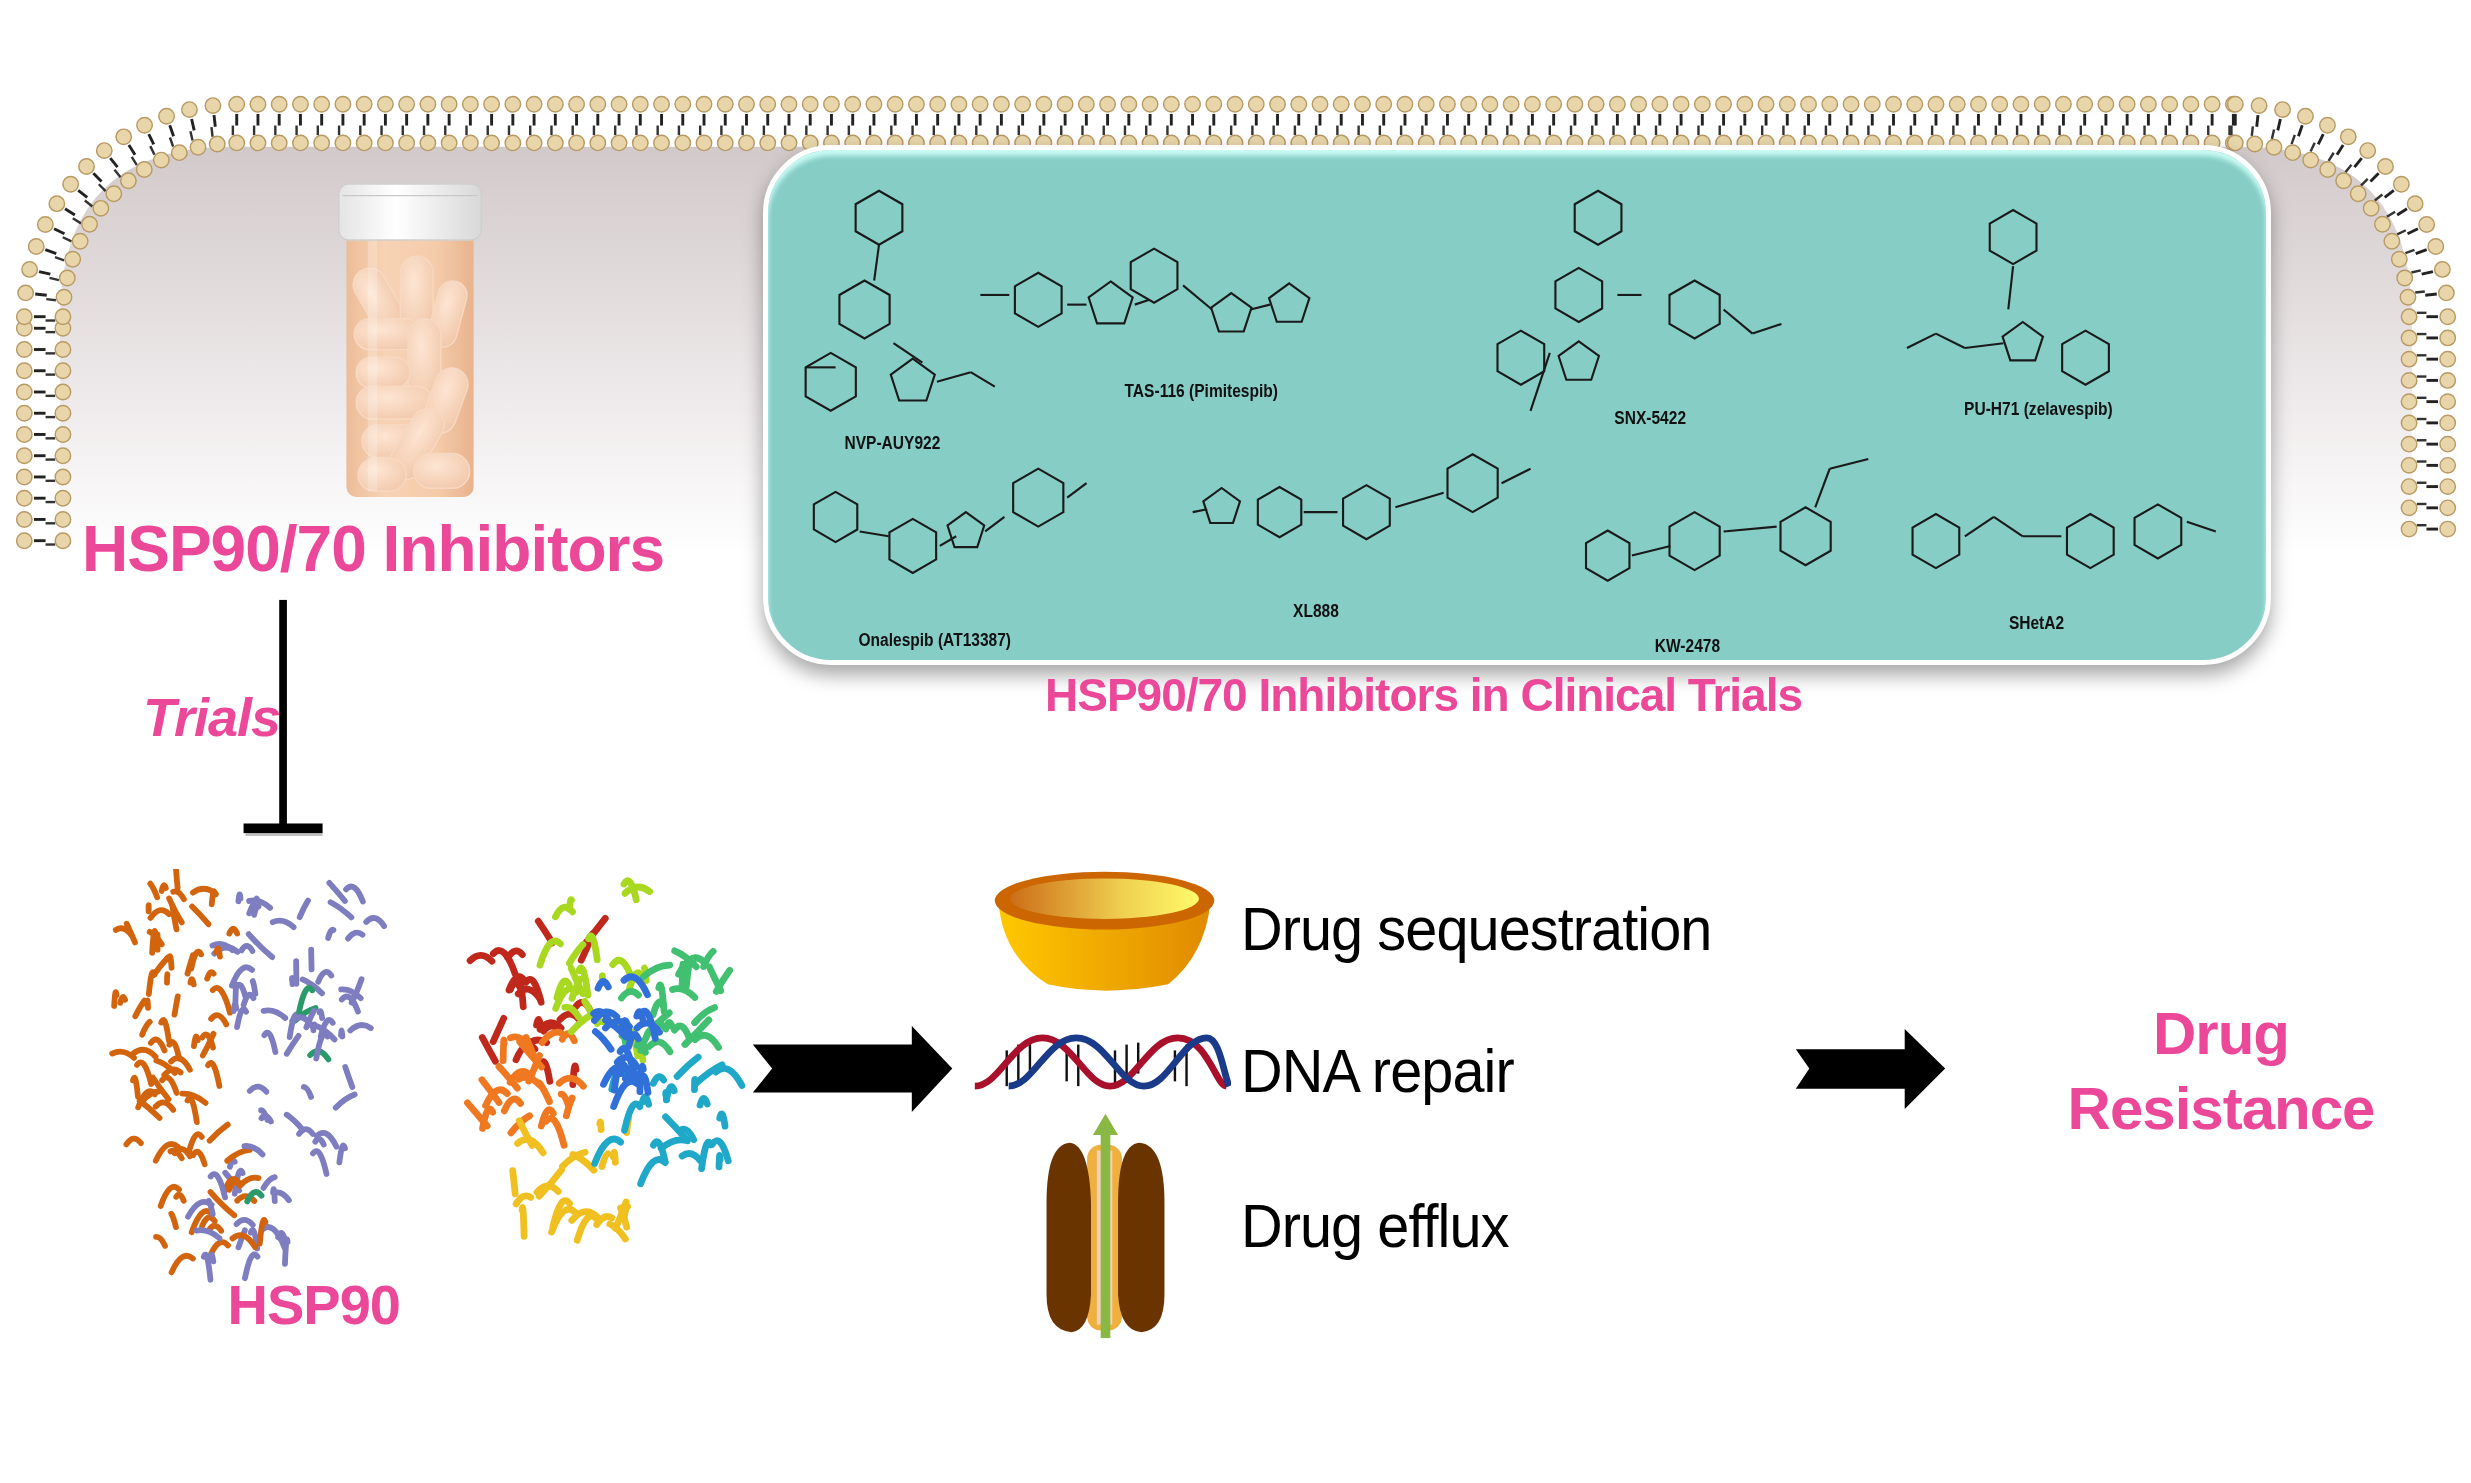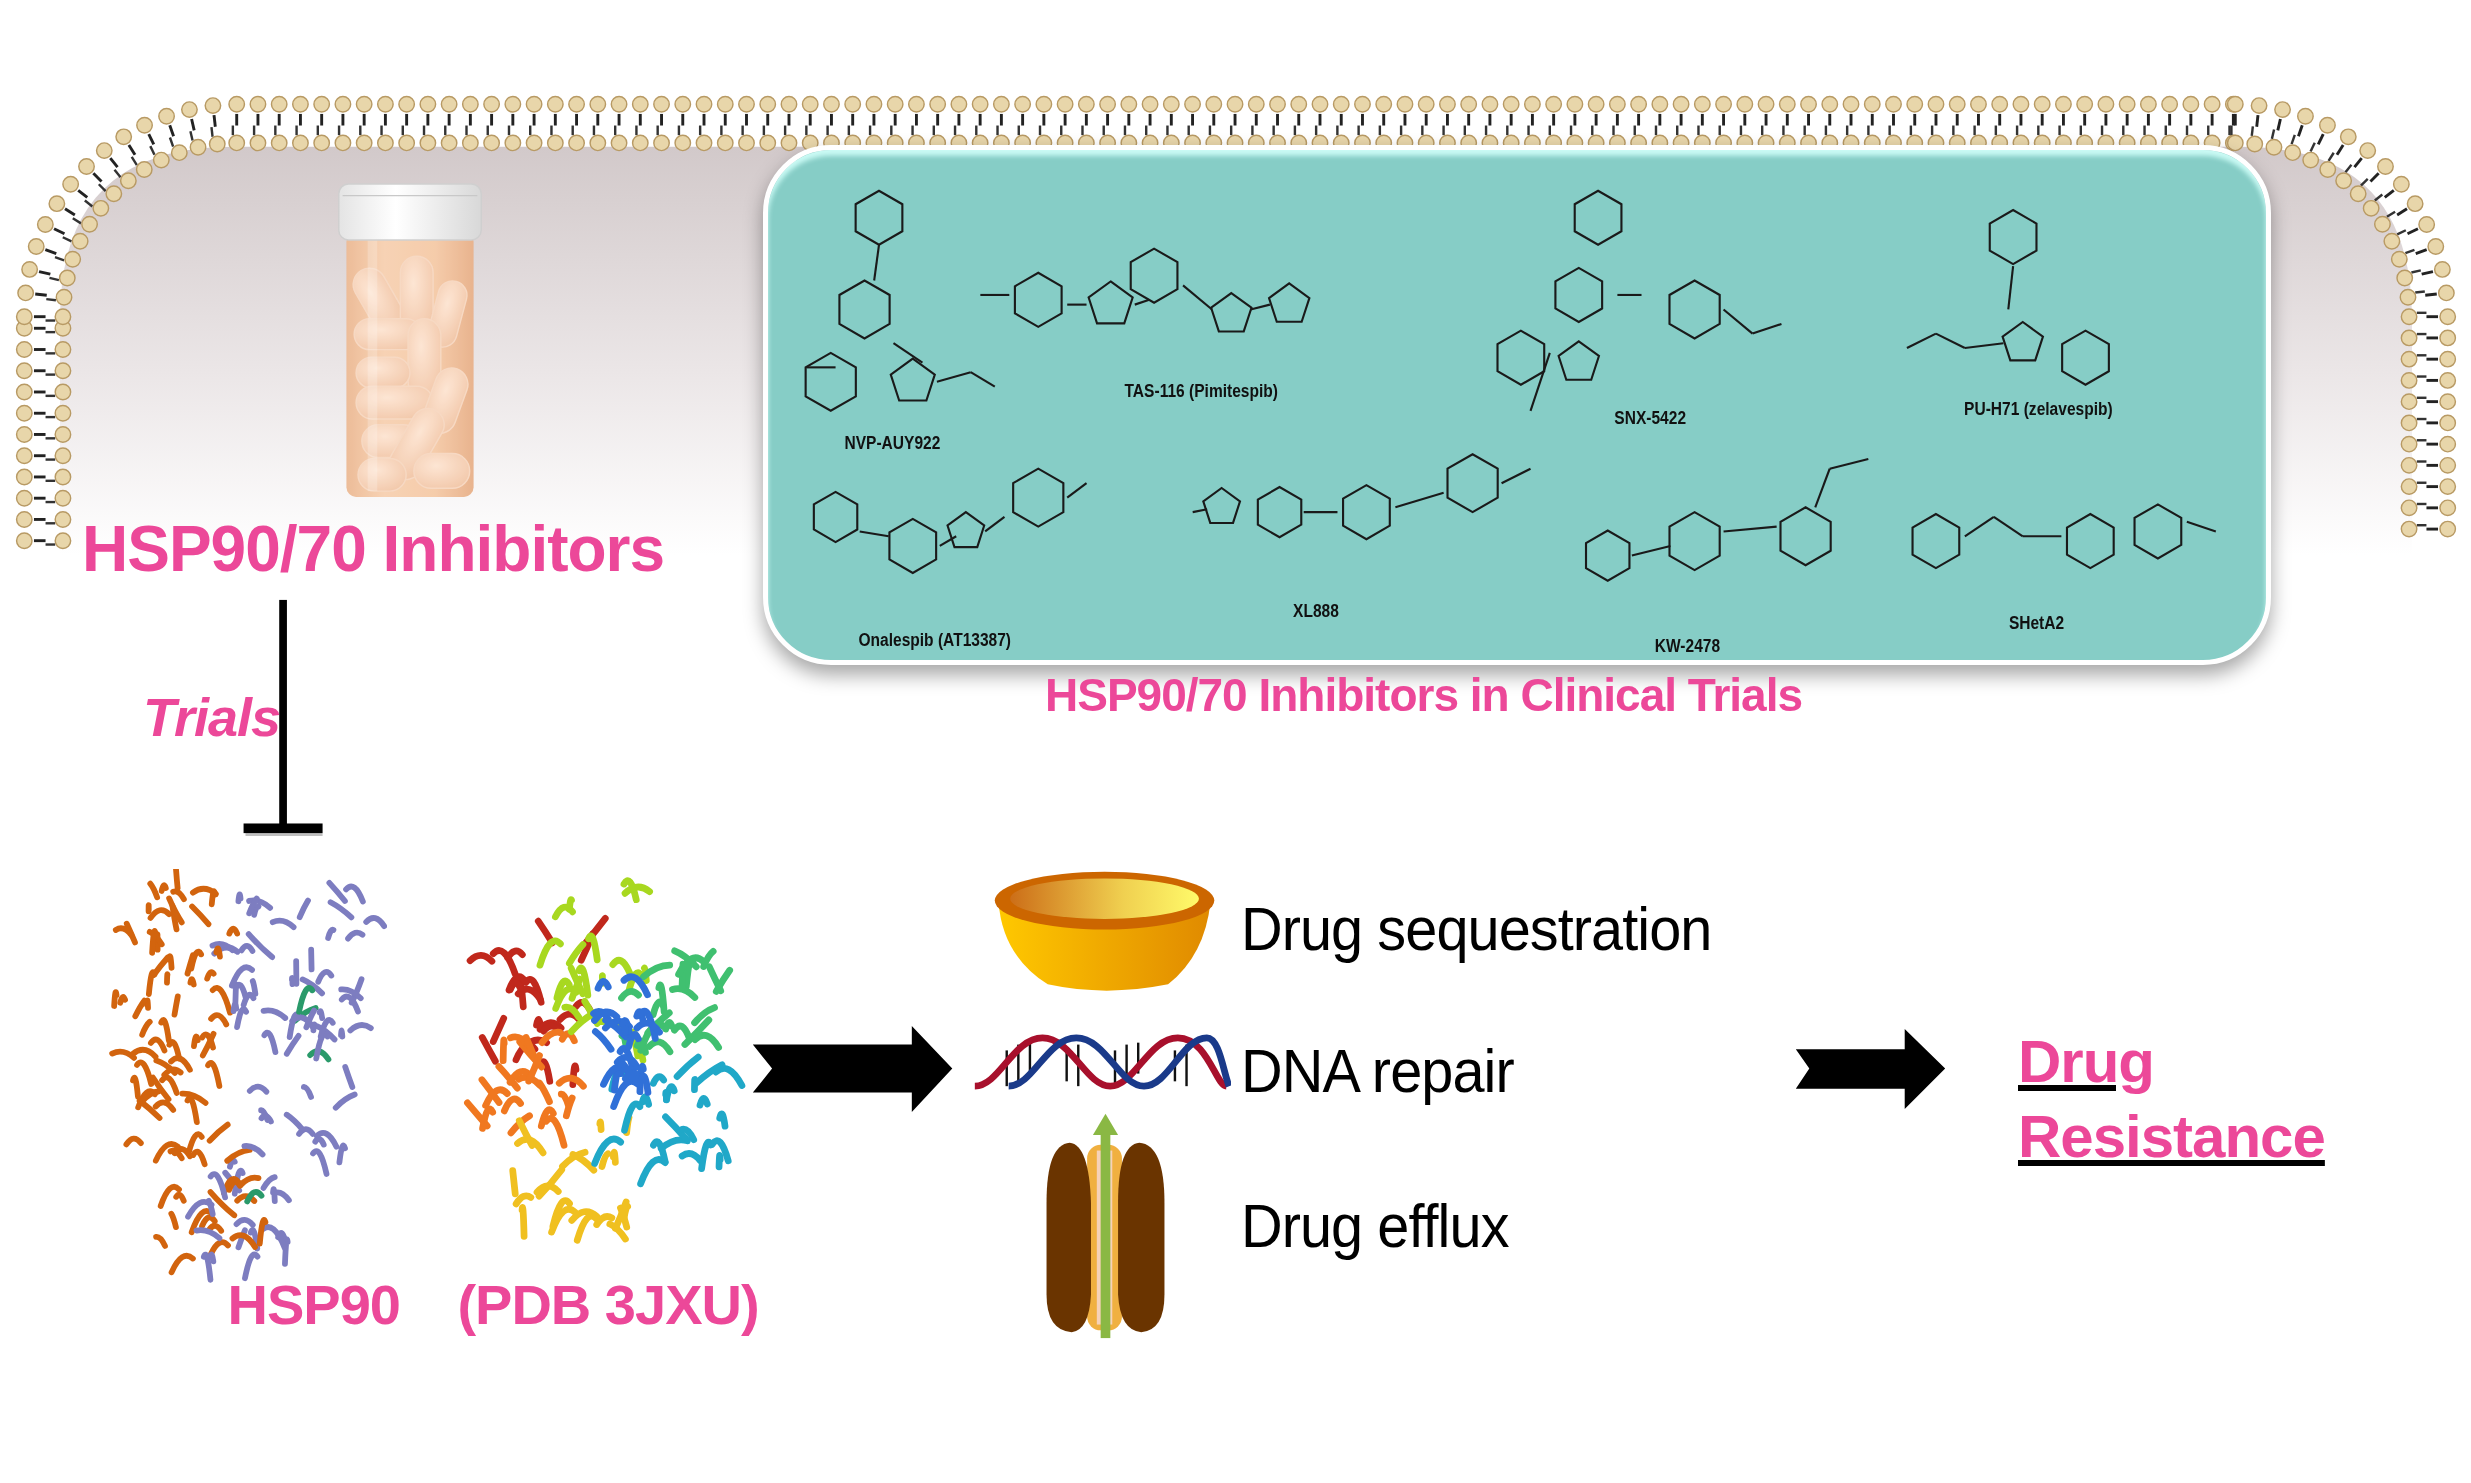--- a/index.html
+++ b/index.html
@@ -1361,21 +1361,20 @@
       <path d="M 182.7088477366255 218.69834533607684 q -9.353866598079563 -12 -18.707733196159126 -24.003793724279834" fill="none" stroke="#3070d8" stroke-width="7" stroke-linecap="round"></path>
       <path d="M 168.06344307270234 163.74481310013718 q -1.48533950617284 -12 -2.97067901234568 -8.662830075445815" fill="none" stroke="#3070d8" stroke-width="7" stroke-linecap="round"></path>
       <path d="M 179.92009602194787 159.61432613168725 q 11.702117626886146 -12 23.404235253772292 4.414759087791496" fill="none" stroke="#3070d8" stroke-width="7" stroke-linecap="round"></path>
     </g>
 </svg>
 
 <div class="abs" style="left:52px; top:1274px; width:348px; text-align:right;">
   <div class="bold-label" style="font-size:56px; line-height:62px;">HSP90</div>
 </div>
 <div class="abs" style="left:434px; top:1274px; width:348px; text-align:center;">
-  <div class="bold-label" style="font-size:56px; line-height:62px;">(PDB 3JXU)</div>
 </div>
 
 <svg class="abs" style="left:748px; top:1023px;" width="212" height="92" viewBox="0 0 220 95">
   <path d="M 5 22 L 170 22 L 170 3 L 212 47 L 170 92 L 170 72 L 5 72 L 25 47 Z" fill="#000"></path>
 </svg>
 
 <svg class="abs" style="left:985px; top:864px;" width="241" height="130" viewBox="0 0 250 135">
   <defs>
     <linearGradient id="bowlBody" x1="0" y1="0" x2="1" y2="0">
       <stop offset="0" stop-color="#ffc800"></stop>
@@ -1418,17 +1417,17 @@
   <path d="M 88 100 Q 88 40 110 38 Q 136 40 136 100 L 136 195 Q 136 232 112 234 Q 90 232 88 195 Z" fill="#6a3400"></path>
   <rect x="70" y="28" width="10" height="212" fill="#8ab844"></rect>
   <path d="M 62 30 L 75 8 L 88 30 Z" fill="#8ab844"></path>
 </svg>
 <div class="abs mech-label" style="left:1241px; top:1190px;">Drug efflux</div>
 
 <svg class="abs" style="left:1791px; top:1023px;" width="159" height="92" viewBox="0 0 165 95">
   <path d="M 5 27 L 118 27 L 118 6 L 160 47 L 118 89 L 118 68 L 5 68 L 19 47 Z" fill="#000"></path>
 </svg>
 
-<div class="abs" style="left:2018px; top:1024px; width:406px; text-align:left;text-decoration:underline;">
+<div class="abs" style="left:2018px; top:996px; width:406px; text-align:center;">
   <div class="bold-label" style="font-size:60px; line-height:75px;">Drug</div>
   <div class="bold-label" style="font-size:60px; line-height:75px;">Resistance</div>
 </div>
 
 
 </body></html>

